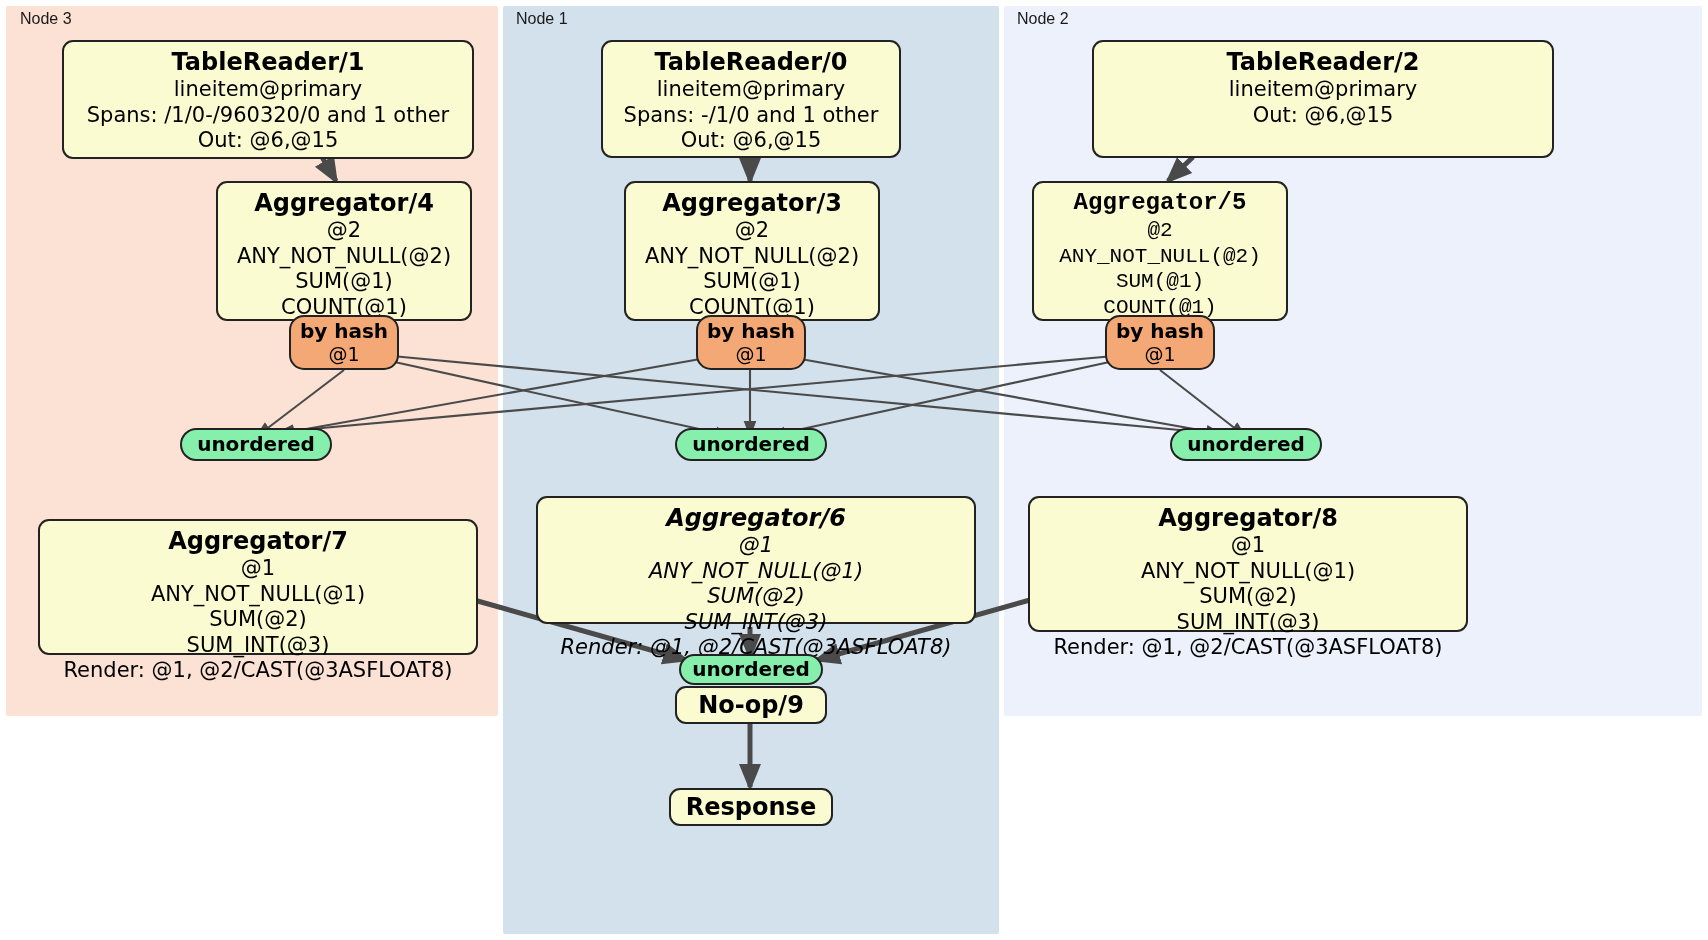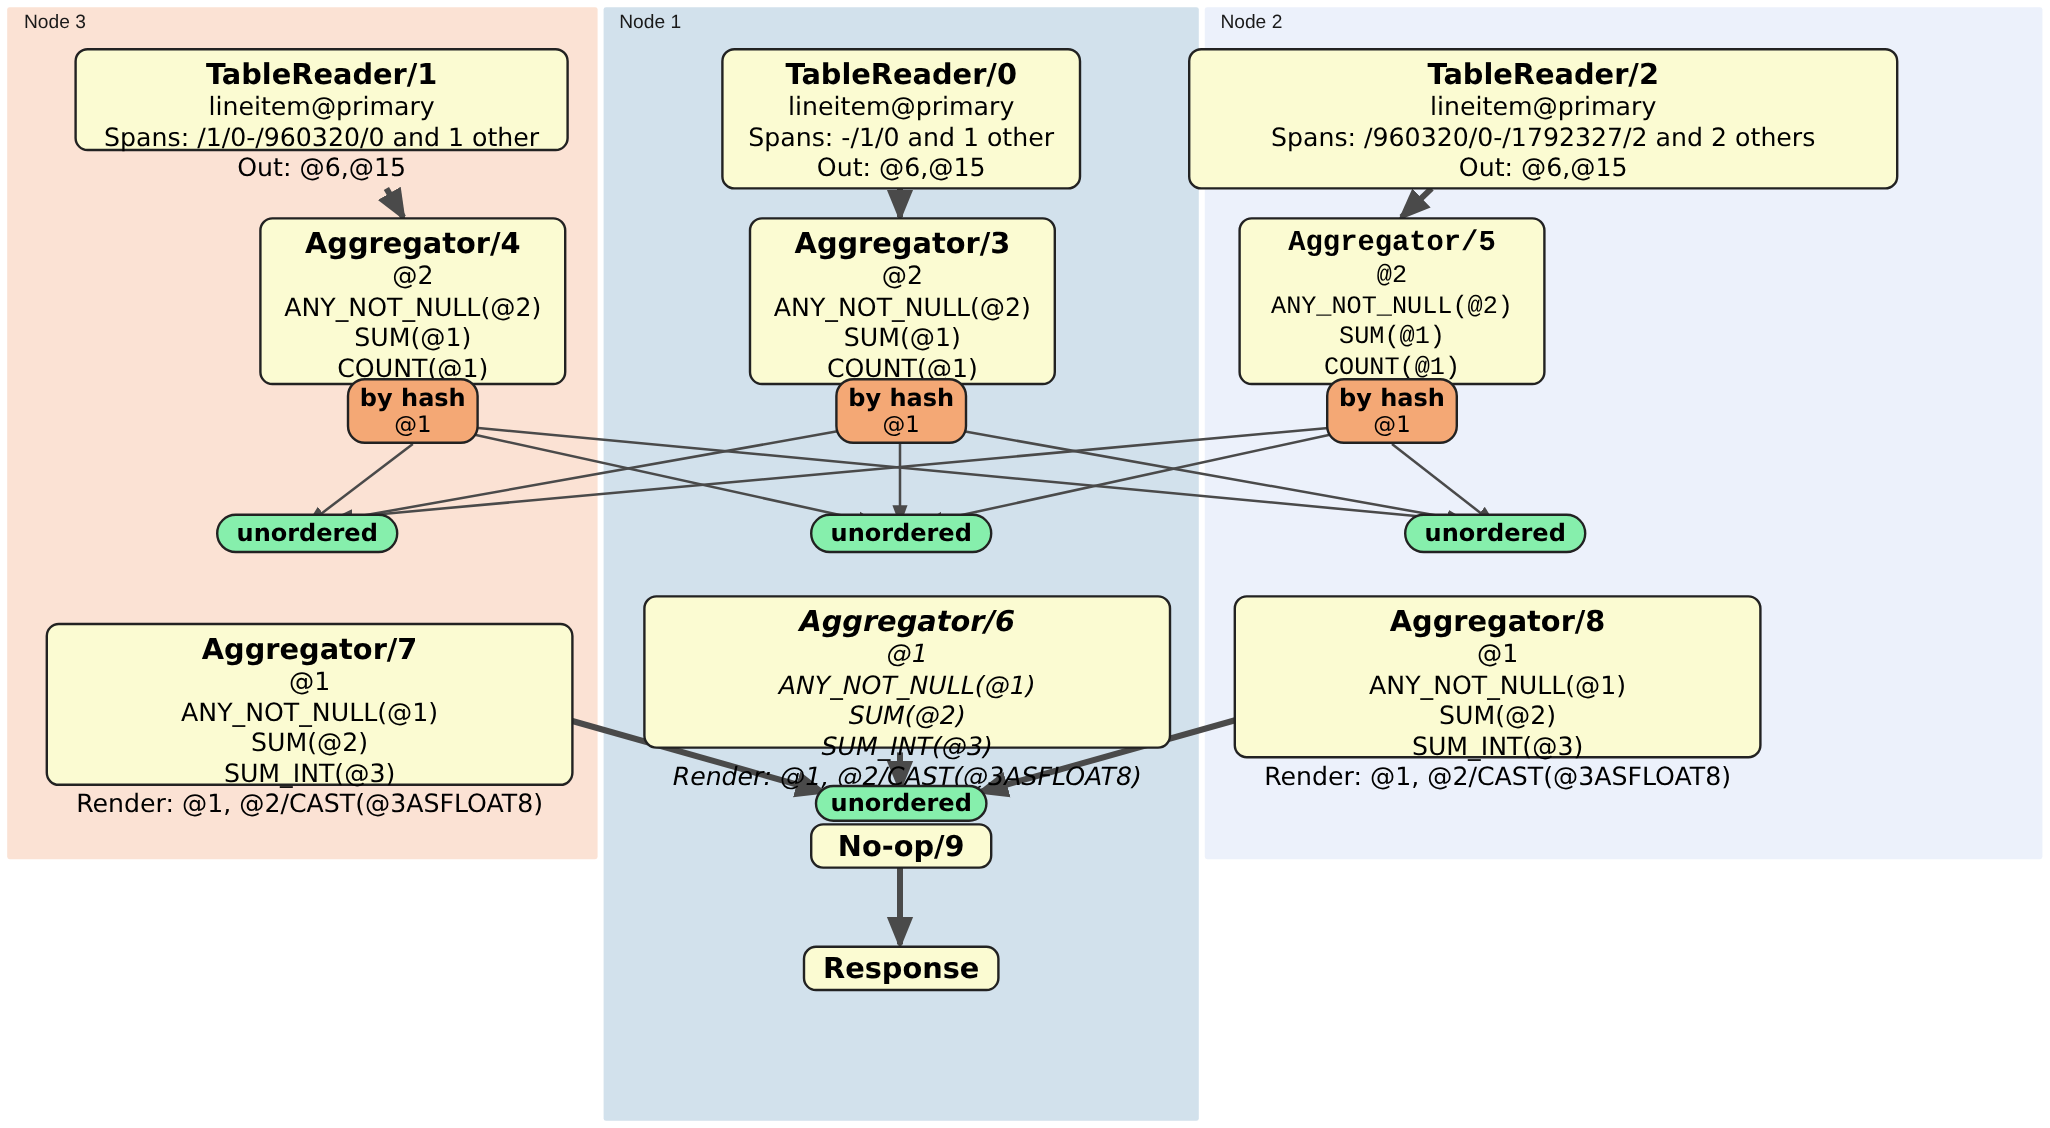--- a/index.html
+++ b/index.html
@@ -133,38 +133,37 @@
       <path d="M1160,370 L1246,437" stroke-width="2.1" marker-end="url(#ah-thin)"></path>
 
       <path d="M474,600 L686,660" stroke-width="5" marker-end="url(#ah-thick)"></path>
       <path d="M750,627 L750,657" stroke-width="5" marker-end="url(#ah-thick)"></path>
       <path d="M1030,600 L817,660" stroke-width="5" marker-end="url(#ah-thick)"></path>
 
       <path d="M750,722 L750,787" stroke-width="5" marker-end="url(#ah-thick)"></path>
     </g>
   </svg>
 
-  <div class="proc" style="left:62px; top:40px; width:412px; height:86px;">
+  <div class="proc" style="left:62px; top:40px; width:412px; height:119px;">
     <span class="ttl">TableReader/1</span>
     <span class="ln">lineitem@primary</span>
     <span class="ln">Spans: /1/0-/960320/0 and 1 other</span>
     <span class="ln">Out: @6,@15</span>
   </div>
 
   <div class="proc" style="left:601px; top:40px; width:300px; height:118px;">
     <span class="ttl">TableReader/0</span>
     <span class="ln">lineitem@primary</span>
     <span class="ln">Spans: -/1/0 and 1 other</span>
     <span class="ln">Out: @6,@15</span>
   </div>
 
-  <div class="proc" style="left:990px; top:40px; width:592px; height:118px;">
+  <div class="proc" style="left:1092px; top:40px; width:462px; height:118px;">
     <span class="ttl">TableReader/2</span>
     <span class="ln">lineitem@primary</span>
-    <span class="ln">Spans: /960320/0-/1792327/2 and 2 others</span>
     <span class="ln">Out: @6,@15</span>
   </div>
 
   <div class="proc" style="left:216px; top:181px; width:256px; height:140px;">
     <span class="ttl">Aggregator/4</span>
     <span class="ln">@2</span>
     <span class="ln">ANY_NOT_NULL(@2)</span>
     <span class="ln">SUM(@1)</span>
     <span class="ln">COUNT(@1)</span>
   </div>

